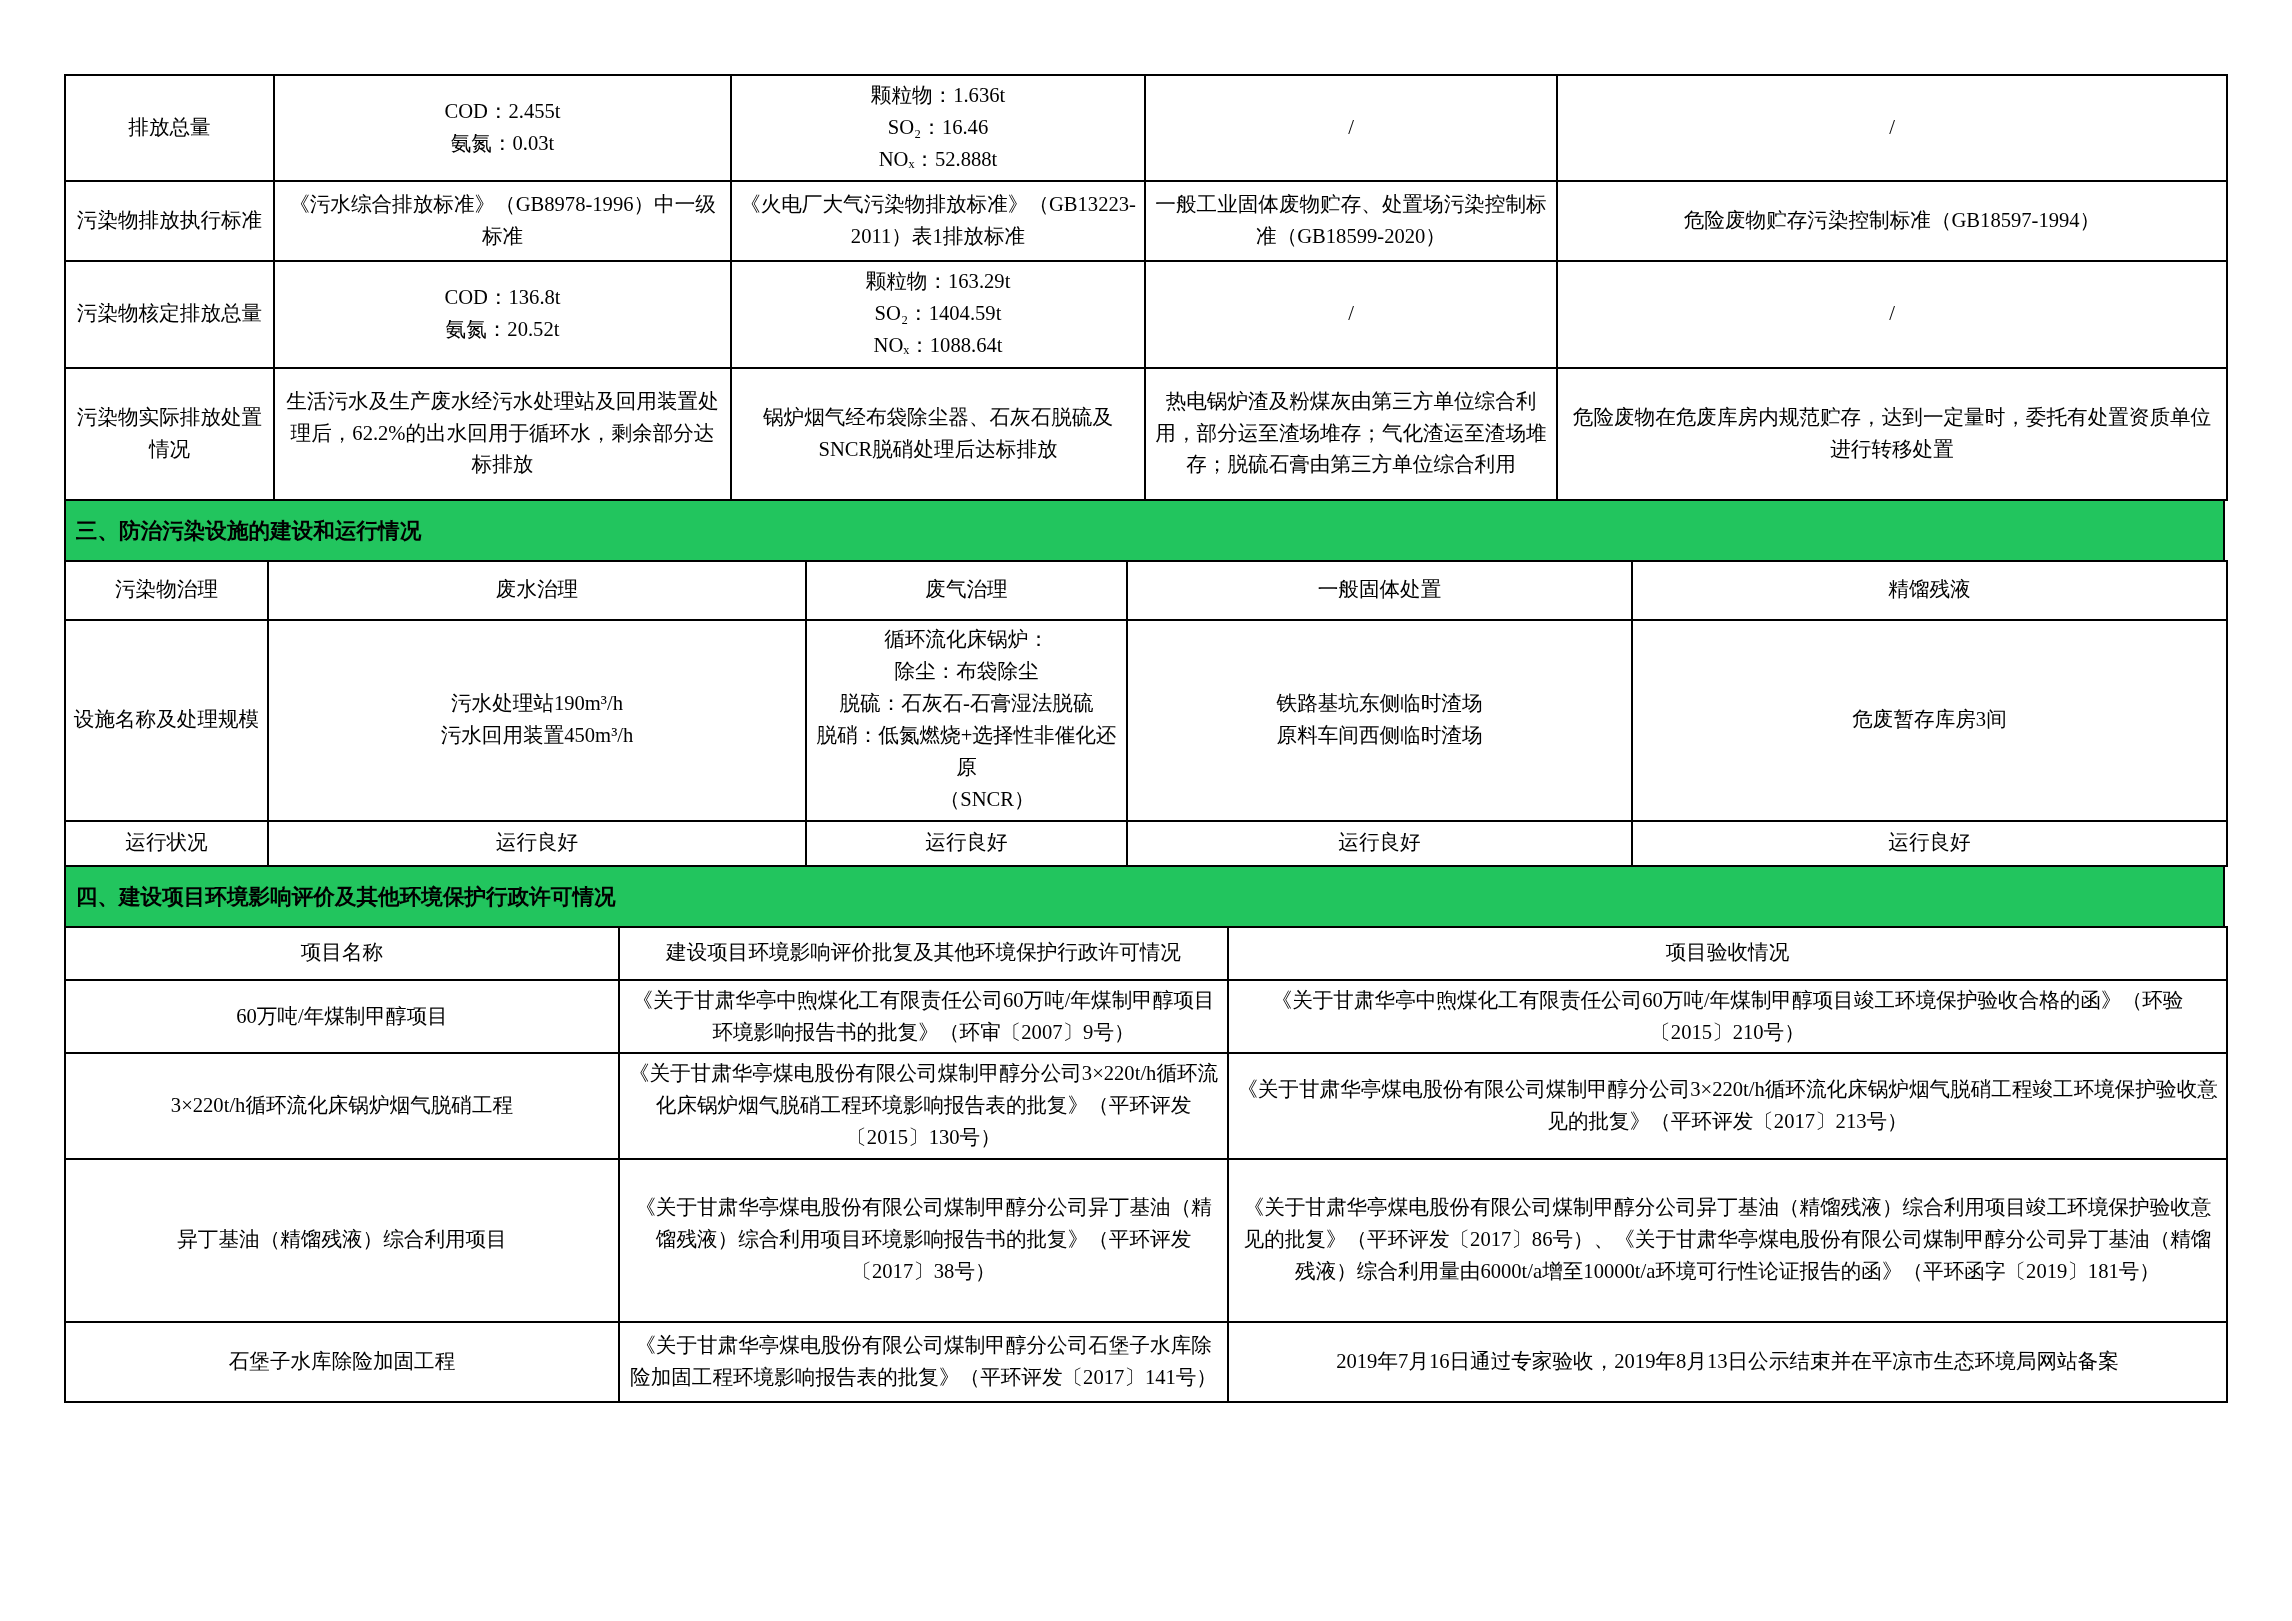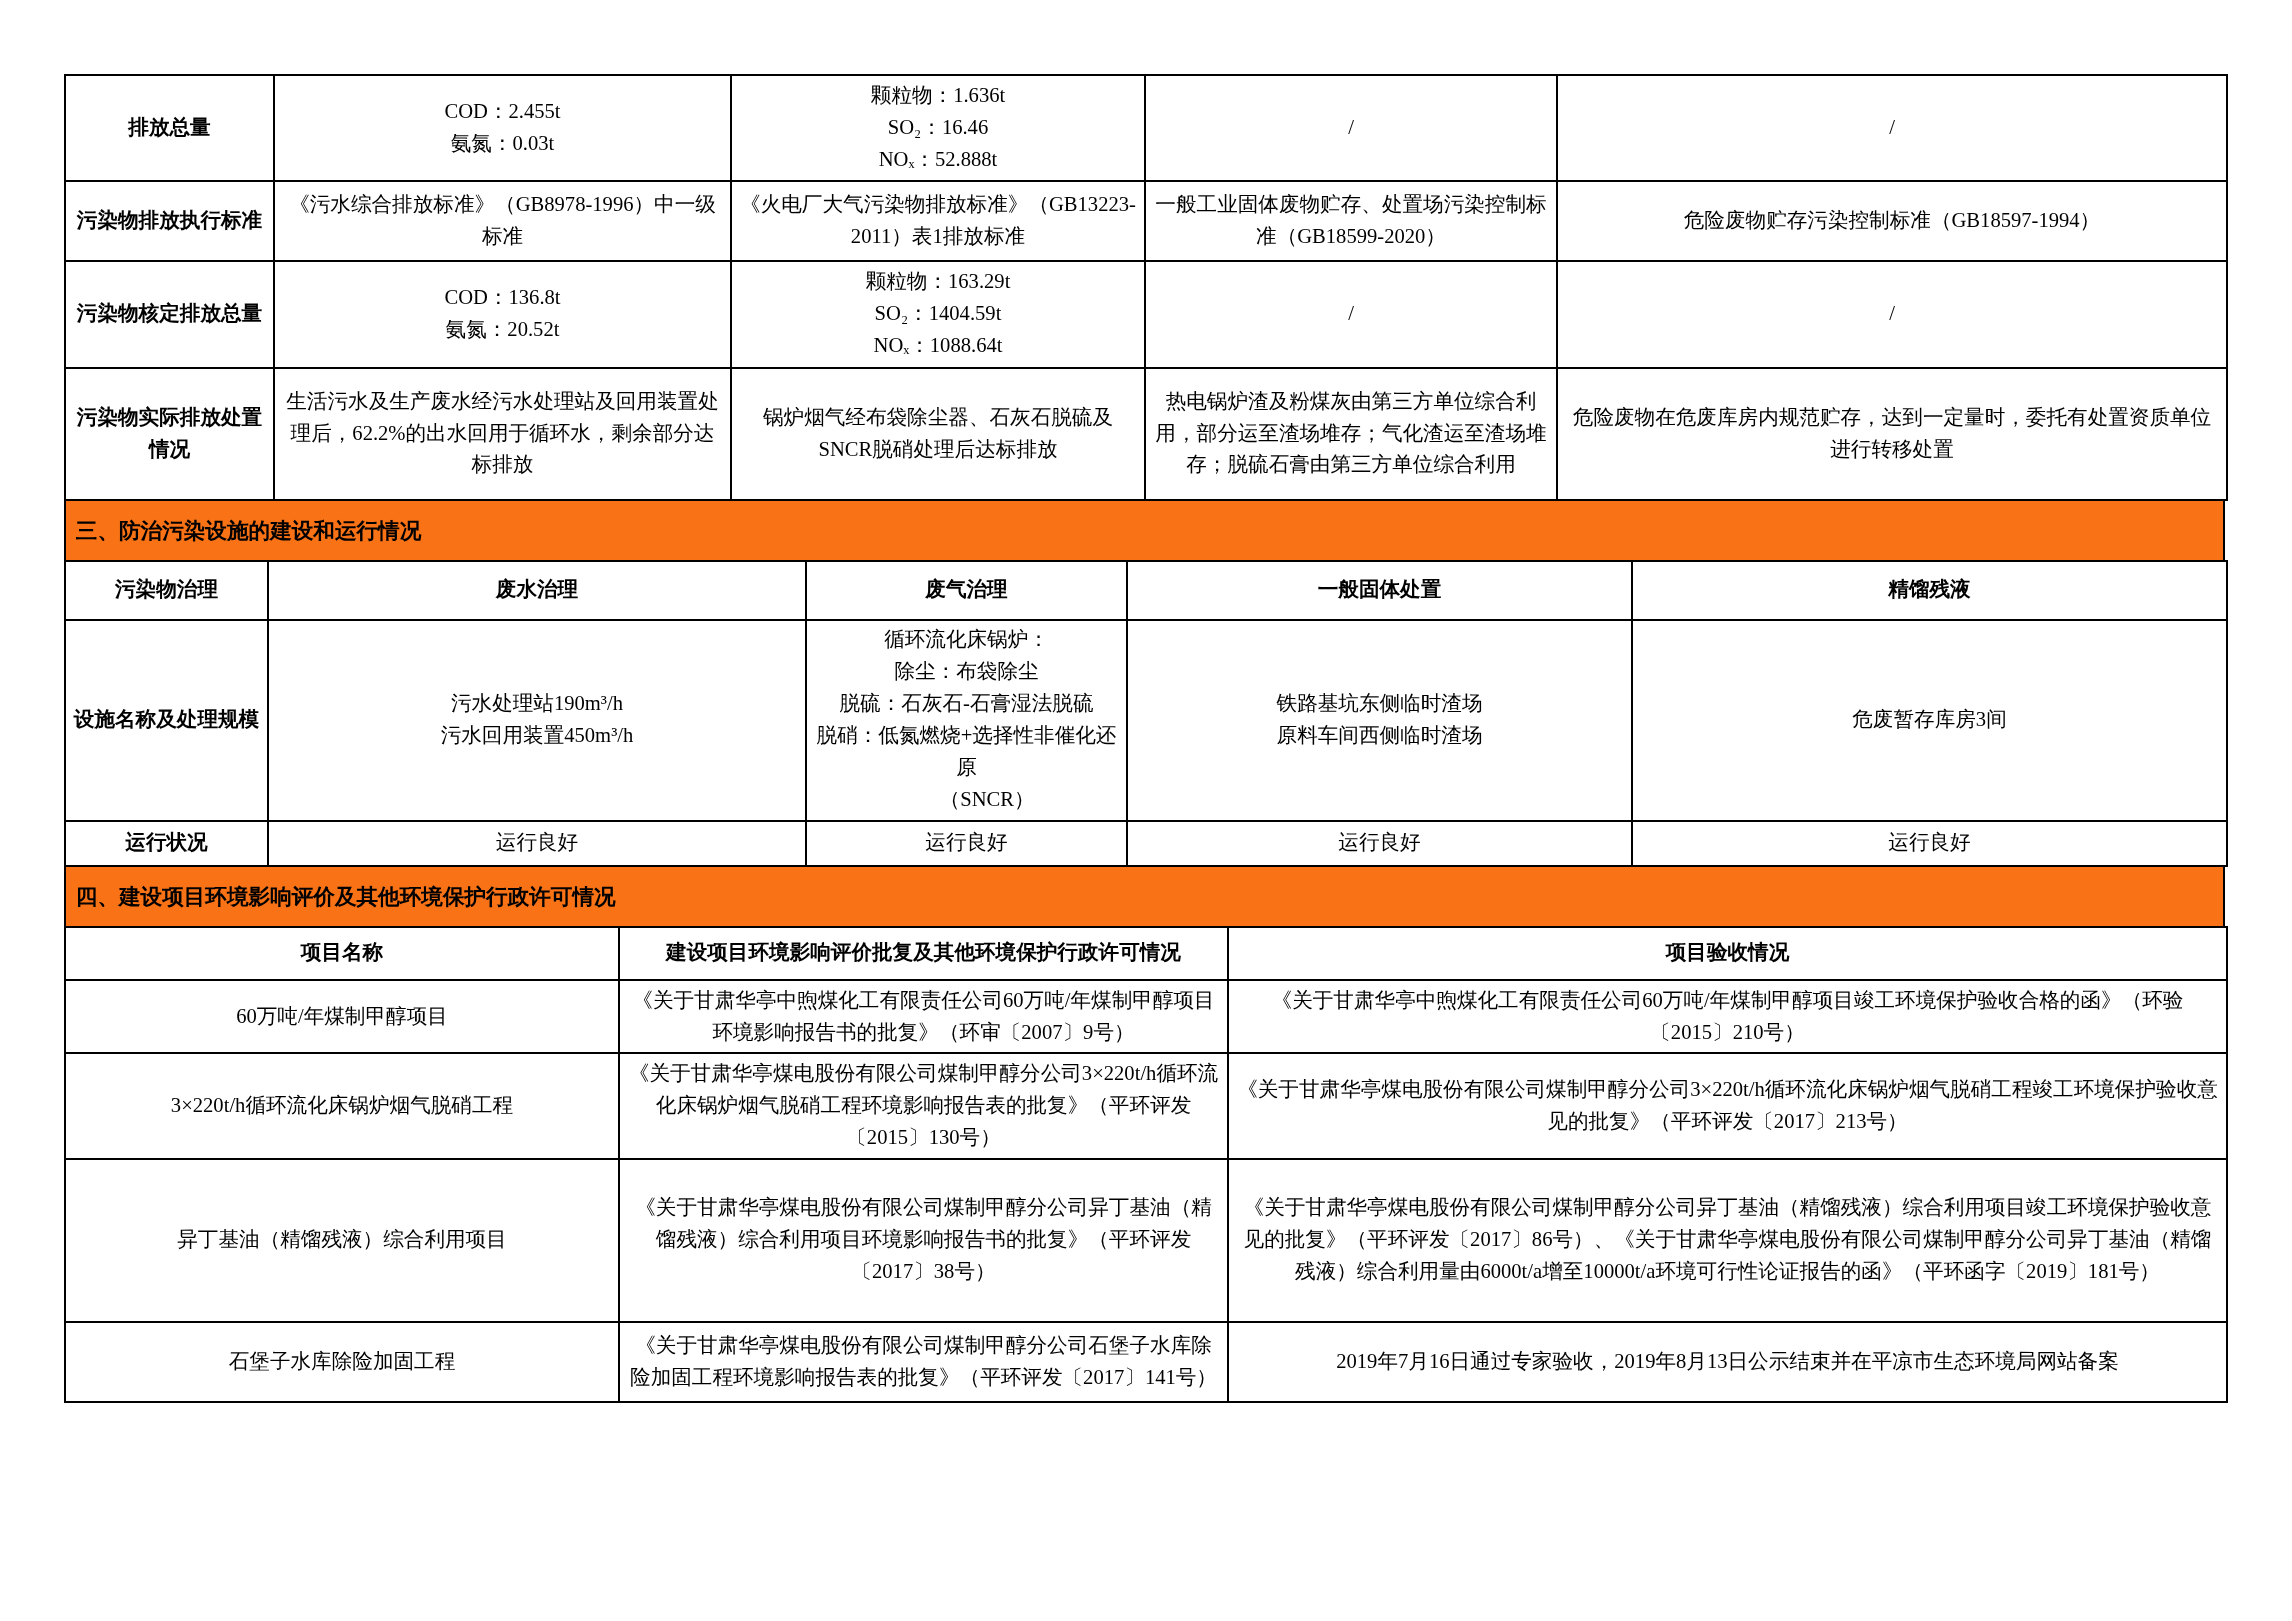--- a/index.html
+++ b/index.html
@@ -13,30 +13,30 @@
   td{
     border:2.9px solid #000;
     padding:3.9px 7.8px;
     vertical-align:middle;
     font-size:20.6px;
     line-height:1.55;
     white-space:pre-line;
     overflow:hidden;
     text-align:center;
   }
-  td.bold{font-weight:bold;}
+  td.bold{font-weight:normal;}
   td.left{text-align:center;}
   .section-bar{
     box-sizing:border-box;
     border-left:2.9px solid #000;border-right:2.9px solid #000;
     width:2161px;height:59px;
     display:flex;align-items:center;
     padding-left:9.8px;
     font-size:21.6px;font-weight:bold;
-    background:#f97316;
+    background:#22c55e;
   }
 </style>
 </head>
 <body>
 
 <div class="doc">
 
   <table>
     <colgroup>
       <col style="width:209px">

